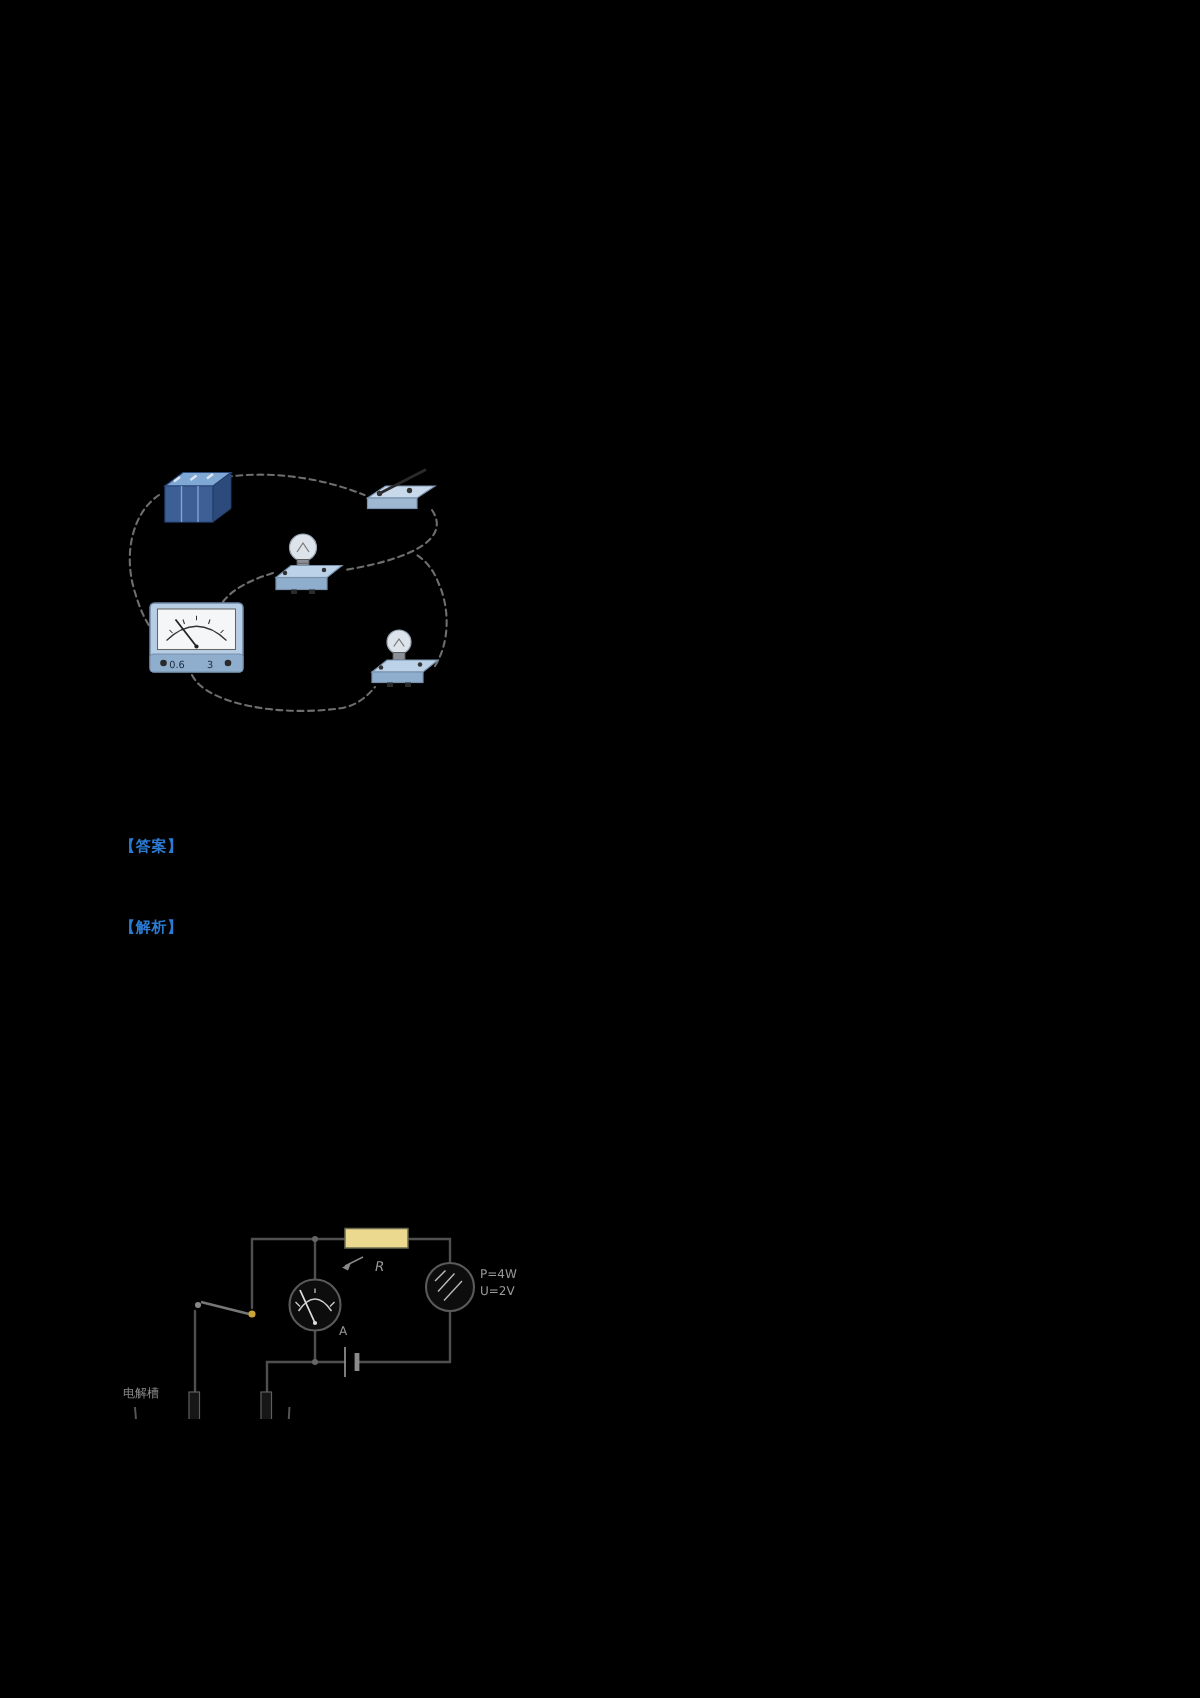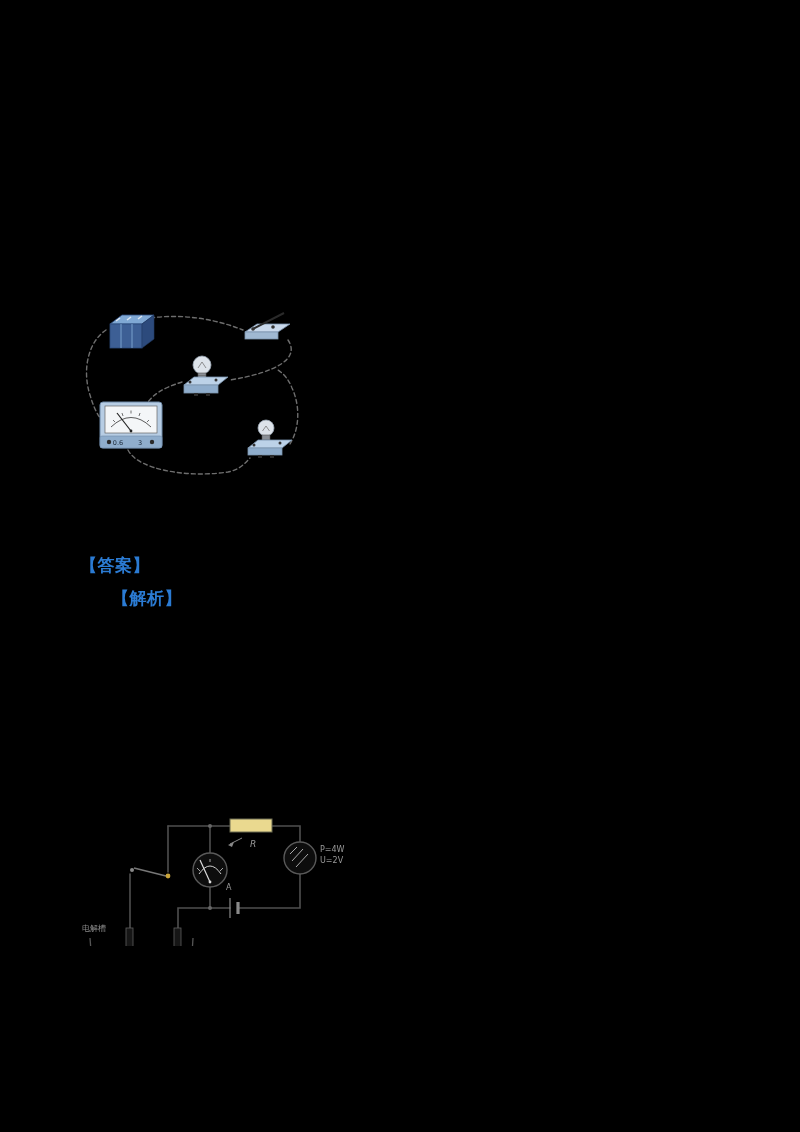--- a/index.html
+++ b/index.html
@@ -11,27 +11,28 @@
     font-family:"DejaVu Sans",sans-serif;
   }
   .figure{position:absolute;}
   #figure1{left:78px;top:300px;width:240px;height:190px;}
   #figure2{left:80px;top:790px;width:290px;height:230px;}
   .link{
     position:absolute;
     left:80px;
     color:#2b7bd3;
     font-weight:bold;
-    font-size:17px;
+    font-size:10px;
     line-height:14px;
     cursor:pointer;
     letter-spacing:0.5px;
+    font-family:Liberation Serif, serif;
   }
   #answer-link{top:558px;}
-  #analysis-link{top:591px;margin-left:32px;}
+  #analysis-link{top:612px;}
   svg text{font-family:"DejaVu Sans",sans-serif;}
 </style>
 </head>
 <body>
 
 <div id="page">
 
   <div class="figure" id="figure1">
     <svg width="240" height="190" viewBox="0 0 240 190">
 

